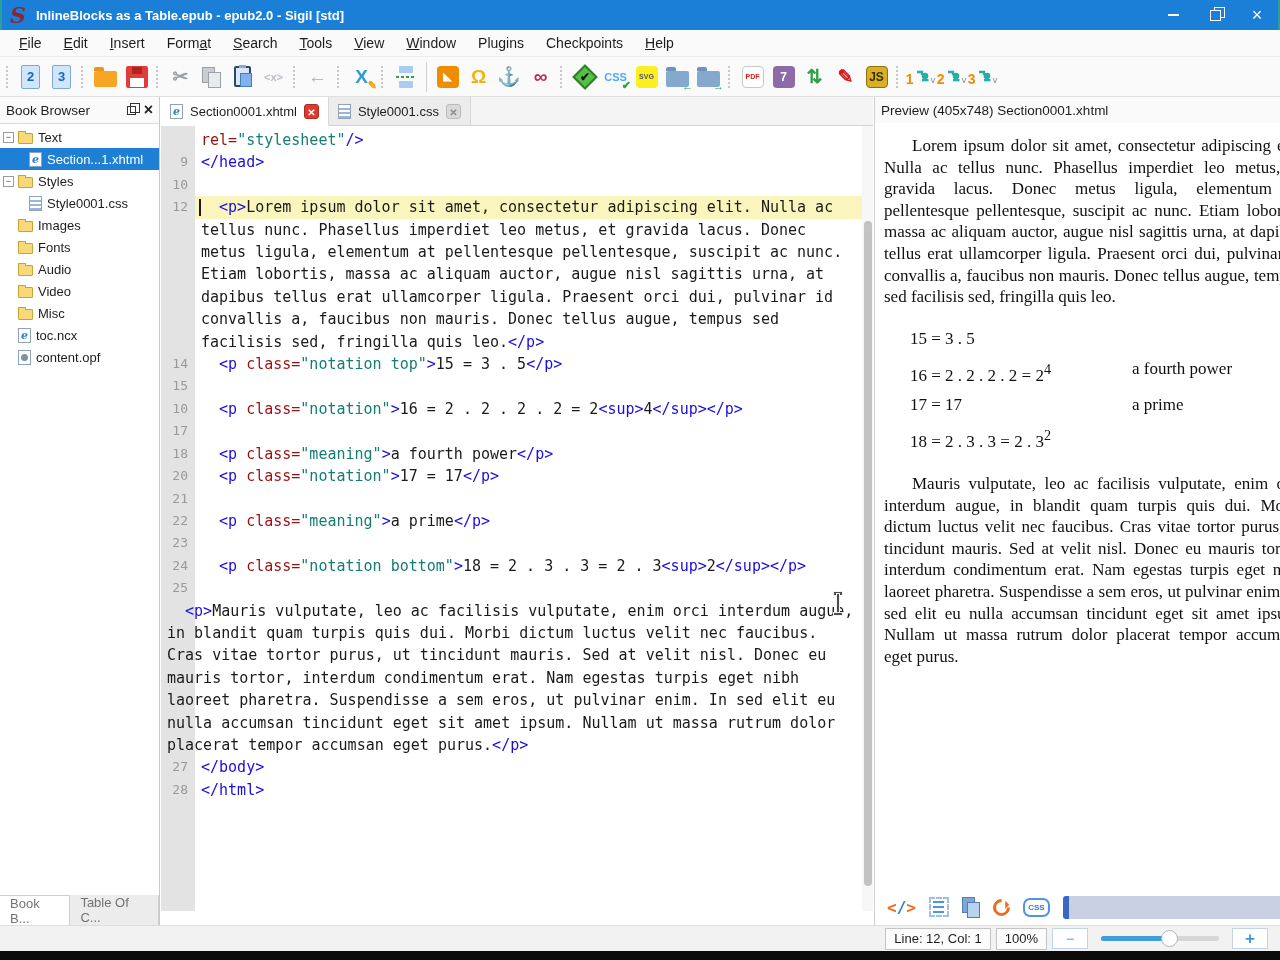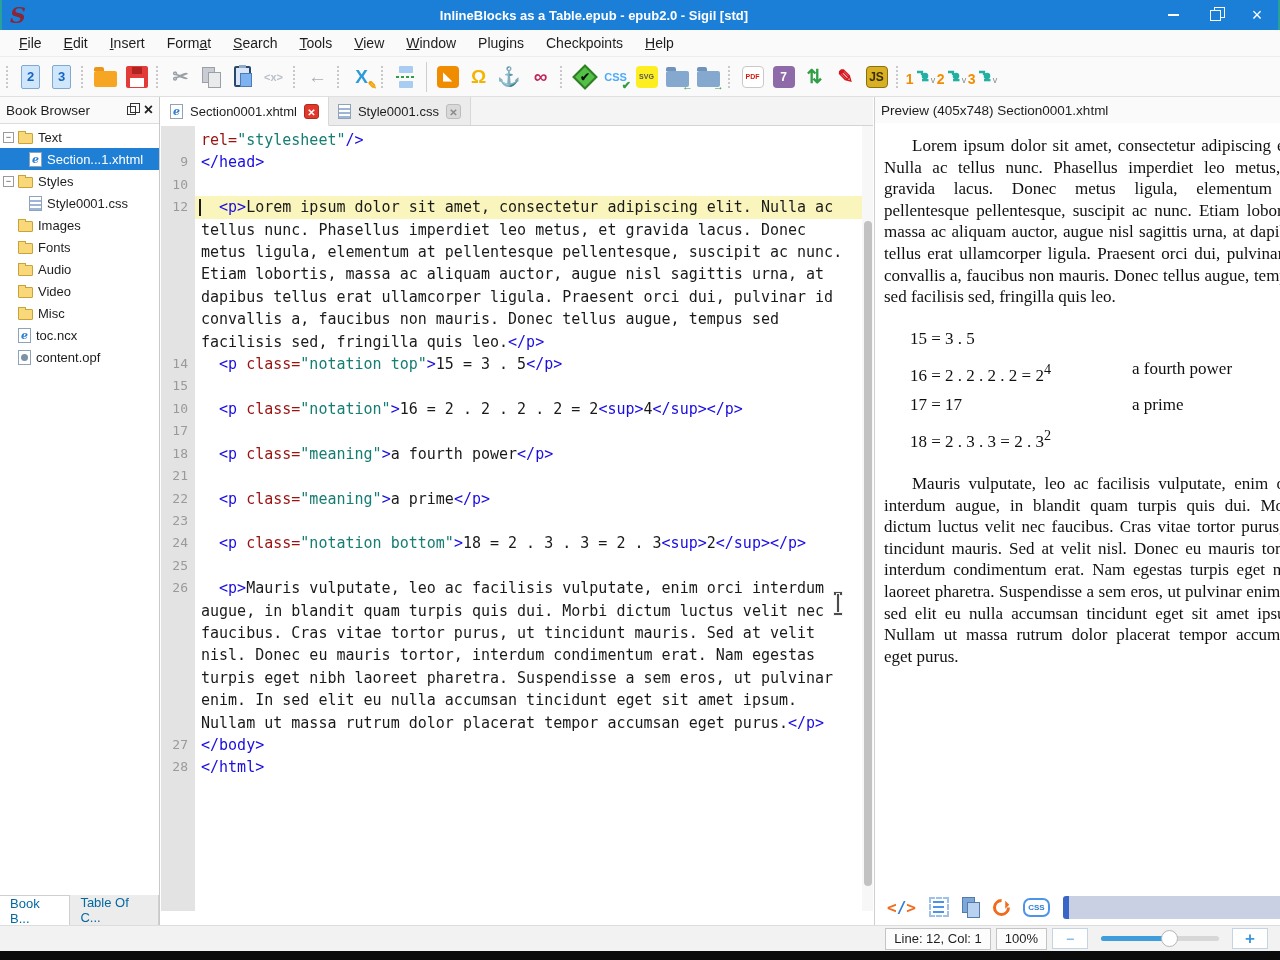--- a/index.html
+++ b/index.html
@@ -4,21 +4,21 @@
 <style>
   * { margin:0; padding:0; box-sizing:border-box; }
   body { background:#444; font-family:"Liberation Sans", sans-serif; }
   .page { position:relative; width:1280px; height:960px; background:#fff; overflow:hidden; }
 
   
   .titlebar { position:absolute; left:0; top:0; right:0; height:30px; background:#1b7fd7;
               display:flex; align-items:center; color:#fff; border-left:2px solid #2aa198; border-right:2px solid #2aa198;}
   .logo { font-family:"DejaVu Serif", serif; font-style:italic; font-weight:bold; font-size:22px;
           color:#8b2635; margin:0 10px 0 8px; line-height:28px; }
-  .wtitle { flex:1; text-align:center; font-weight:bold; font-size:13px; }
+  .wtitle { flex:1; font-weight:bold; font-size:13px; }
   .wbtns { display:flex; }
   .wbtn { width:42px; height:30px; display:flex; align-items:center; justify-content:center; cursor:default; }
   .min-icon { width:11px; border-bottom:2px solid #fff; height:2px; }
   .restore-icon { width:9px; height:9px; border:1.5px solid #fff; position:relative; background:#1b7fd7; }
   .restore-icon::before { content:""; position:absolute; left:2px; top:-4.5px; width:9px; height:9px; border:1.5px solid #fff; }
   .restore-icon::after { content:""; position:absolute; left:-1.5px; top:-1.5px; width:9px; height:9px; background:#1b7fd7; border:1.5px solid #fff; }
   .close-x { font-size:18px; line-height:18px; }
 
   
   .menubar { position:absolute; left:0; top:30px; right:0; height:27px; background:#fafafa;
@@ -81,21 +81,21 @@
   .ticon { margin-right:5px; flex:0 0 auto; }
   .i-folder { width:15px; height:11px; background:#f8d878; border:1px solid #caa23a; border-radius:1px; position:relative; margin-top:3px; }
   .i-folder::before { content:""; position:absolute; left:-1px; top:-3px; width:6px; height:2px; background:#f8d878; border:1px solid #caa23a; border-bottom:none; }
   .i-page { width:13px; height:15px; background:#fff; border:1px solid #8fa3b8; display:flex; align-items:center; justify-content:center; }
   .i-page.html::before { content:"e"; font-family:"DejaVu Serif",serif; font-style:italic; font-weight:bold; font-size:11px; color:#2d7dd2; }
   .i-page.css { background:linear-gradient(#fff 0 3px, #9db6d8 3px 5px, #fff 5px 7px, #9db6d8 7px 9px, #fff 9px 11px, #9db6d8 11px 13px, #fff 13px); }
   .i-page.opf::before { content:""; width:7px; height:7px; border-radius:50%; background:#7d92a8; }
 
   
   .docktabs { position:absolute; left:0; bottom:35px; width:160px; height:30px; background:#ececec;
-              display:flex; font-size:13px; color:#0369a1; border-right:1px solid #c9c9c9; }
+              display:flex; font-size:13px; color:#737373; border-right:1px solid #c9c9c9; }
   .dtab { padding:0 10px; display:flex; align-items:center; border-right:1px solid #cfcfcf; }
   .dtab.active { background:#fff; border-top:1px solid #cfcfcf; }
 
   
   .editor { position:absolute; left:161px; top:97px; width:712px; bottom:49px; display:flex; flex-direction:column; background:#fff; }
   .tabbar { height:29px; background:#f4f4f4; display:flex; border-bottom:1px solid #d4d4d4; }
   .etab { display:flex; align-items:center; gap:7px; padding:0 9px; font-size:13px; color:#1d1d1d;
           border-right:1px solid #d8d8d8; background:#ececec; }
   .etab.active { background:#fff; border-bottom:1px solid #fff; margin-bottom:-1px; }
   .closer { width:15px; height:15px; border-radius:3px; font-size:10px; line-height:15px; text-align:center; font-weight:bold; }
@@ -435,41 +435,44 @@
           </div>
           <div class="code-line">
             <span class="gutter-cell">17</span>
             <span class="code-text"></span>
           </div>
           <div class="code-line">
             <span class="gutter-cell">18</span>
             <span class="code-text"><span class="tok tok-text">  </span><span class="tok tok-tag">&lt;p</span><span class="tok tok-attr"> class=</span><span class="tok tok-str">"meaning"</span><span class="tok tok-tag">&gt;</span><span class="tok tok-text">a fourth power</span><span class="tok tok-tag">&lt;/p&gt;</span></span>
           </div>
           <div class="code-line">
+            <span class="gutter-cell">20</span>
+            <span class="code-text"><span class="tok tok-text">  </span><span class="tok tok-tag">&lt;p</span><span class="tok tok-attr"> class=</span><span class="tok tok-str">"notation"</span><span class="tok tok-tag">&gt;</span><span class="tok tok-text">17 = 17</span><span class="tok tok-tag">&lt;/p&gt;</span></span>
+          </div>
+          <div class="code-line">
             <span class="gutter-cell">21</span>
             <span class="code-text"></span>
           </div>
           <div class="code-line">
             <span class="gutter-cell">22</span>
             <span class="code-text"><span class="tok tok-text">  </span><span class="tok tok-tag">&lt;p</span><span class="tok tok-attr"> class=</span><span class="tok tok-str">"meaning"</span><span class="tok tok-tag">&gt;</span><span class="tok tok-text">a prime</span><span class="tok tok-tag">&lt;/p&gt;</span></span>
           </div>
           <div class="code-line">
             <span class="gutter-cell">23</span>
             <span class="code-text"></span>
           </div>
           <div class="code-line">
             <span class="gutter-cell">24</span>
             <span class="code-text"><span class="tok tok-text">  </span><span class="tok tok-tag">&lt;p</span><span class="tok tok-attr"> class=</span><span class="tok tok-str">"notation bottom"</span><span class="tok tok-tag">&gt;</span><span class="tok tok-text">18 = 2 . 3 . 3 = 2 . 3</span><span class="tok tok-tag">&lt;sup&gt;</span><span class="tok tok-text">2</span><span class="tok tok-tag">&lt;/sup&gt;&lt;/p&gt;</span></span>
           </div>
           <div class="code-line">
             <span class="gutter-cell">25</span>
             <span class="code-text"></span>
           </div>
           <div class="code-line">
-            <span class="gutter-cell">26</span>
             <span class="code-text"><span class="tok tok-text">  </span><span class="tok tok-tag">&lt;p&gt;</span><span class="tok tok-text">Mauris vulputate, leo ac facilisis vulputate, enim orci interdum augue, in blandit quam turpis quis dui. Morbi dictum luctus velit nec faucibus. Cras vitae tortor purus, ut tincidunt mauris. Sed at velit nisl. Donec eu mauris tortor, interdum condimentum erat. Nam egestas turpis eget nibh laoreet pharetra. Suspendisse a sem eros, ut pulvinar enim. In sed elit eu nulla accumsan tincidunt eget sit amet ipsum. Nullam ut massa rutrum dolor placerat tempor accumsan eget purus.</span><span class="tok tok-tag">&lt;/p&gt;</span></span>
           </div>
           <div class="code-line">
             <span class="gutter-cell">27</span>
             <span class="code-text"><span class="tok tok-tag">&lt;/body&gt;</span></span>
           </div>
           <div class="code-line">
             <span class="gutter-cell">28</span>
             <span class="code-text"><span class="tok tok-tag">&lt;/html&gt;</span></span>
           </div>

